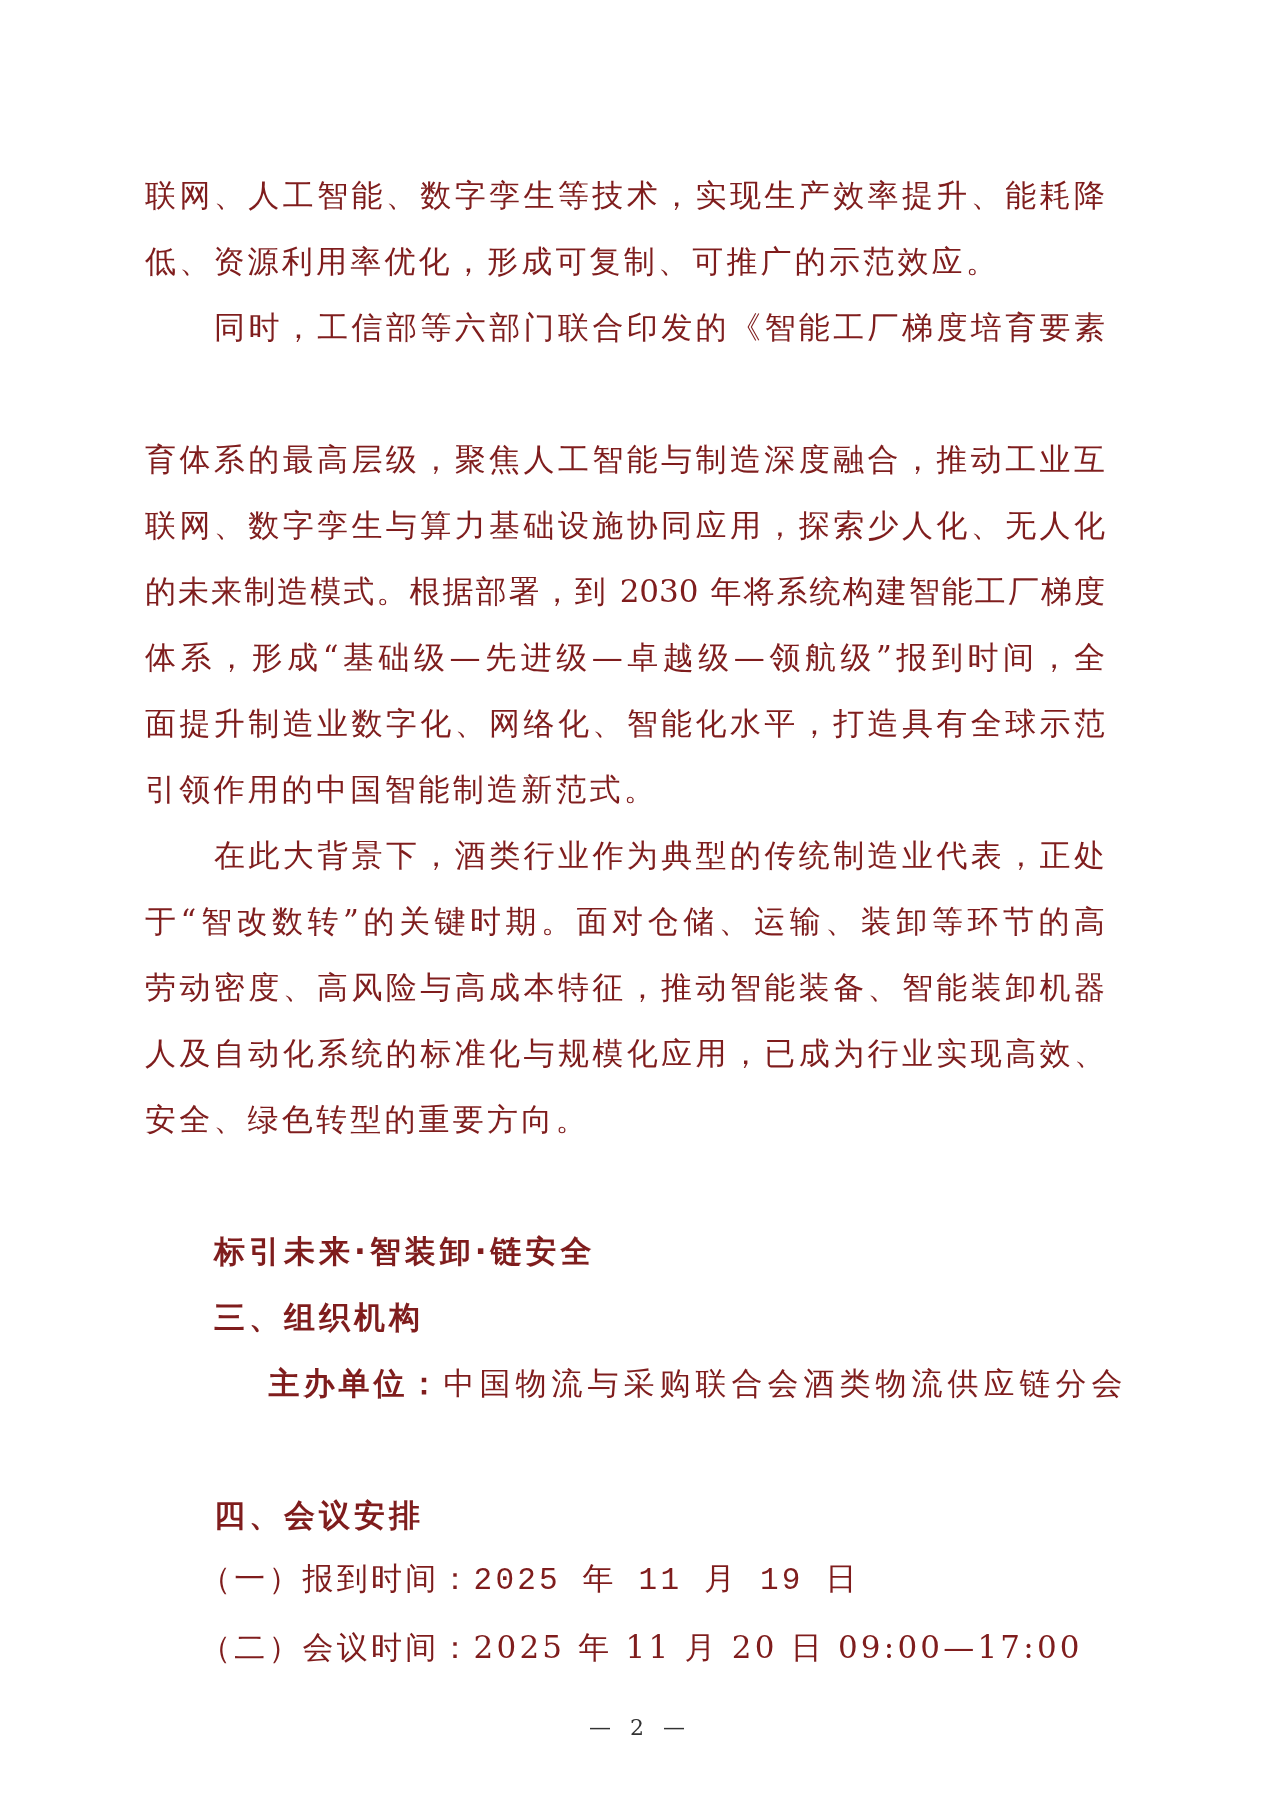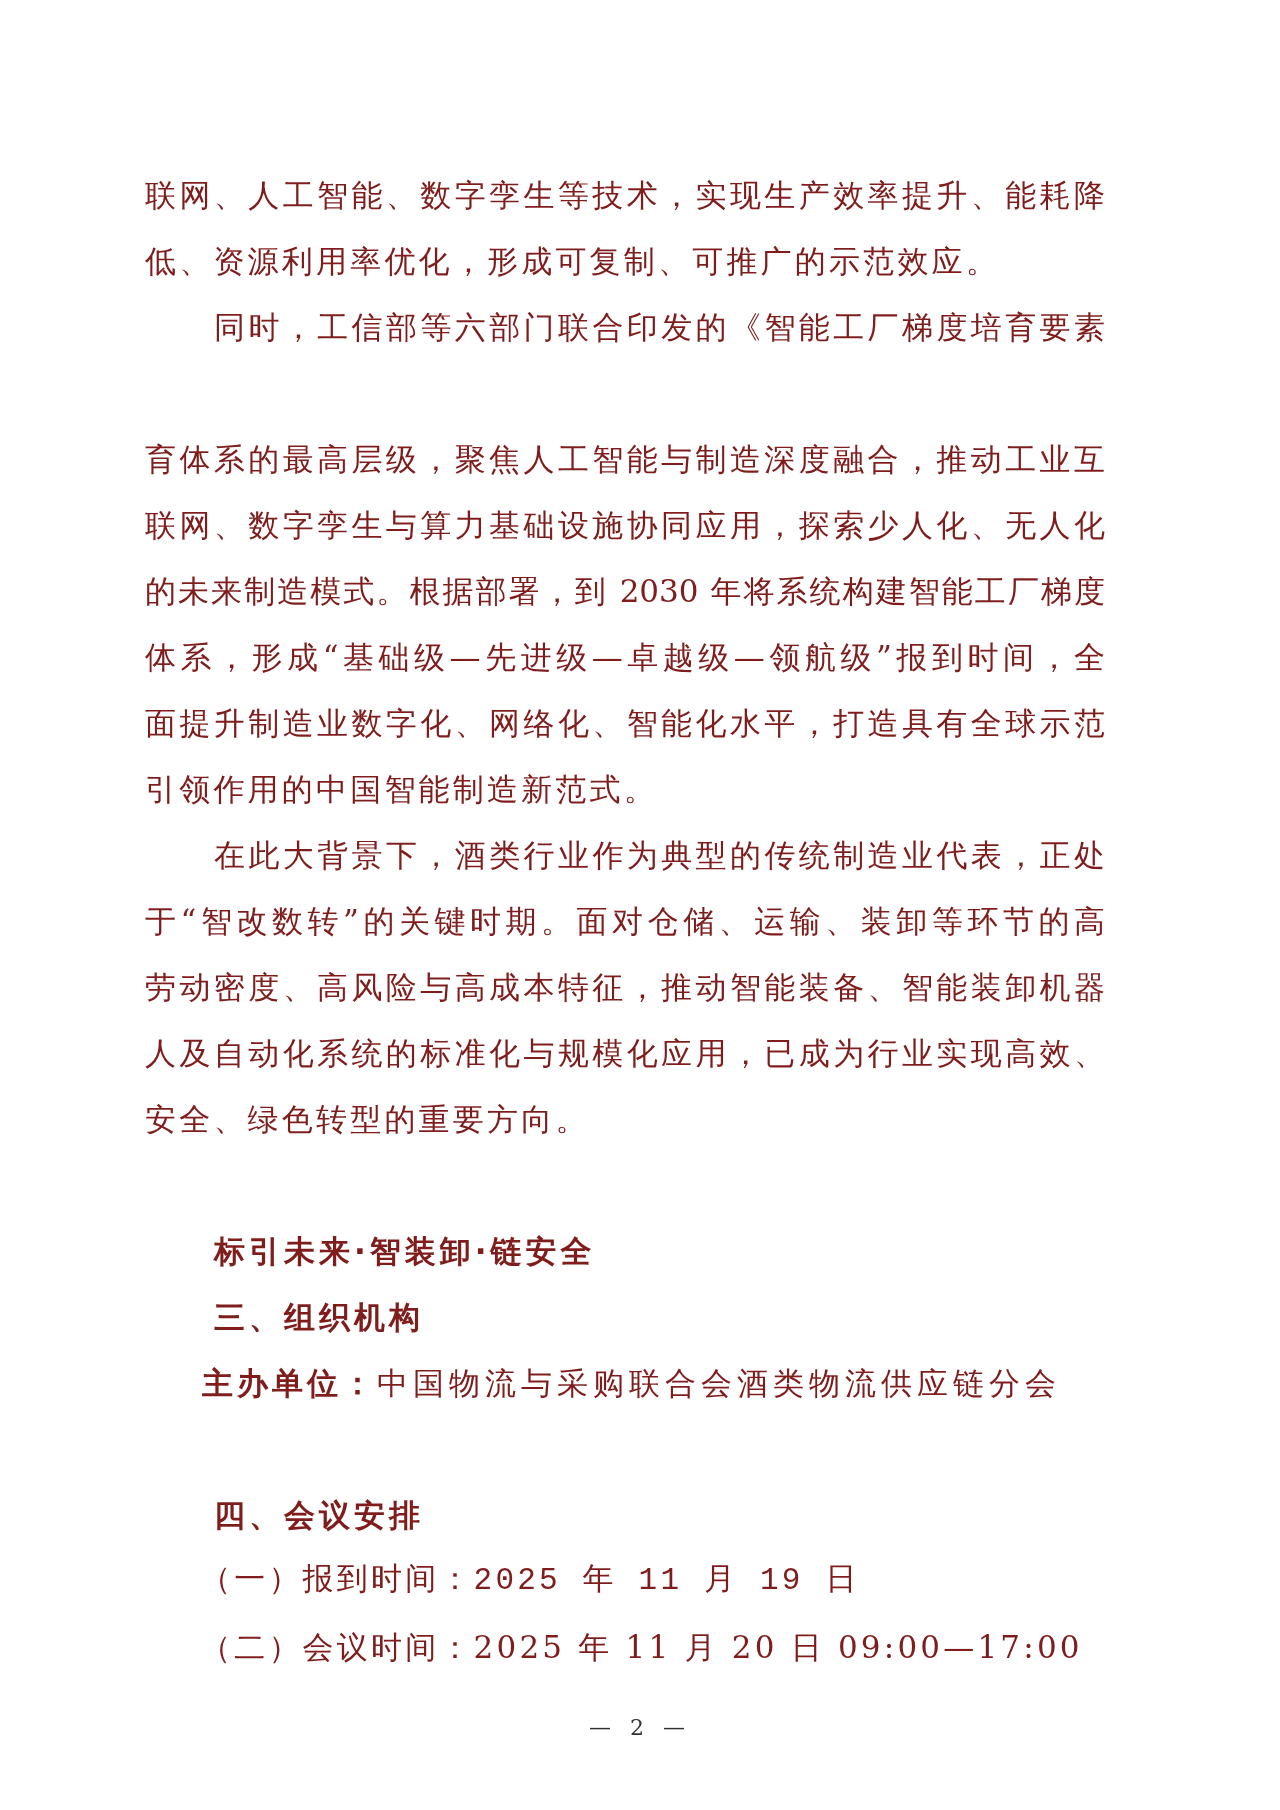--- a/index.html
+++ b/index.html
@@ -50,22 +50,23 @@
     }
     .kv-key {
       font-family: "DejaVu Sans", "Liberation Sans", sans-serif;
       font-weight: bold;
       letter-spacing: 4px;
     }
     .kv-val {
       letter-spacing: 5px;
     }
     .sub {
-      left: 202px;
+      left: 218px;
       letter-spacing: 2px;
+      text-align: center;
     }
     .page-number {
       position: absolute;
       left: 0;
       width: 1280px;
       top: 1715px;
       text-align: center;
       font-family: "DejaVu Serif", "Liberation Serif", serif;
       font-size: 22px;
       color: #333333;

